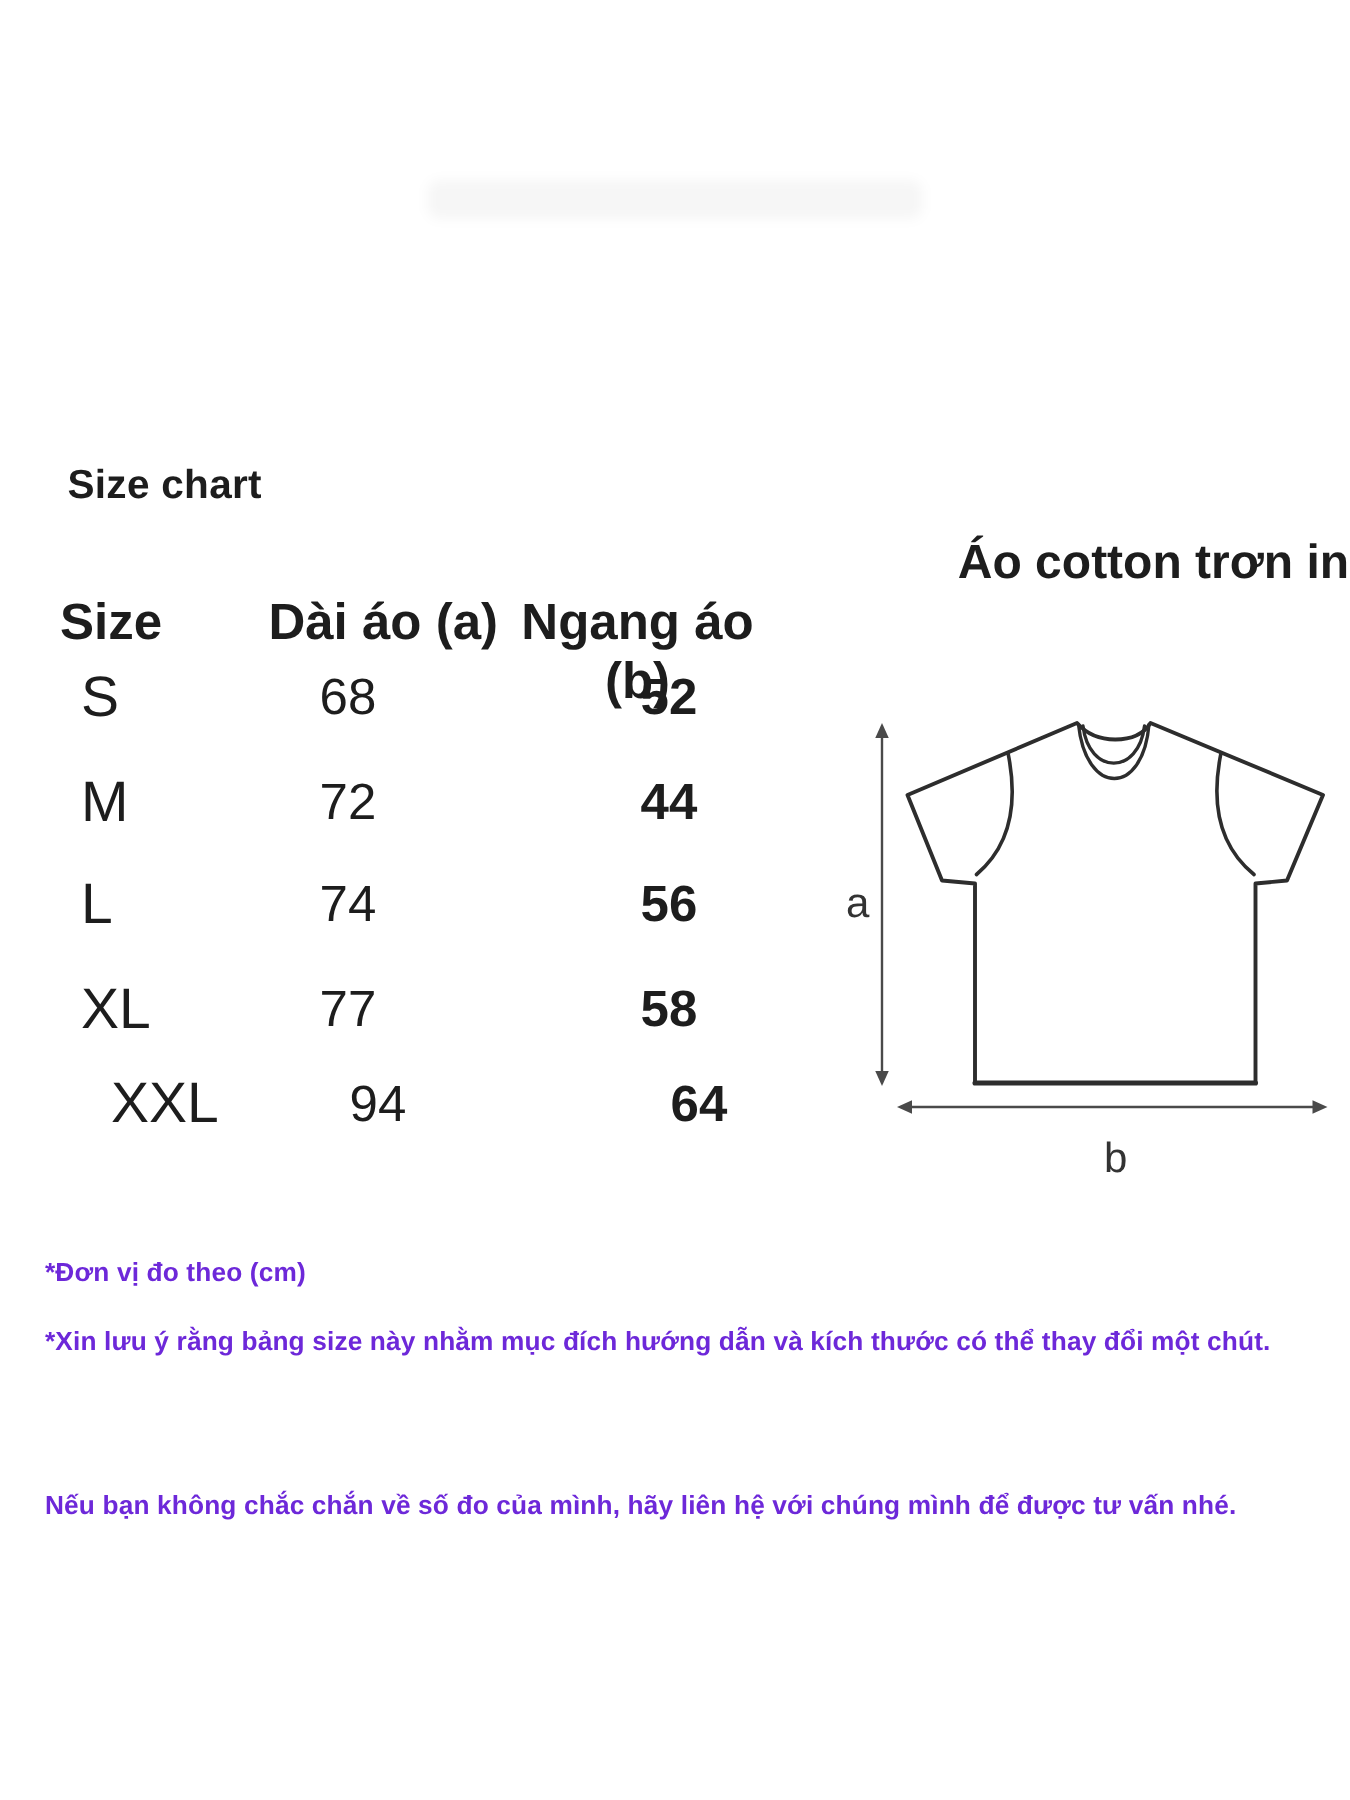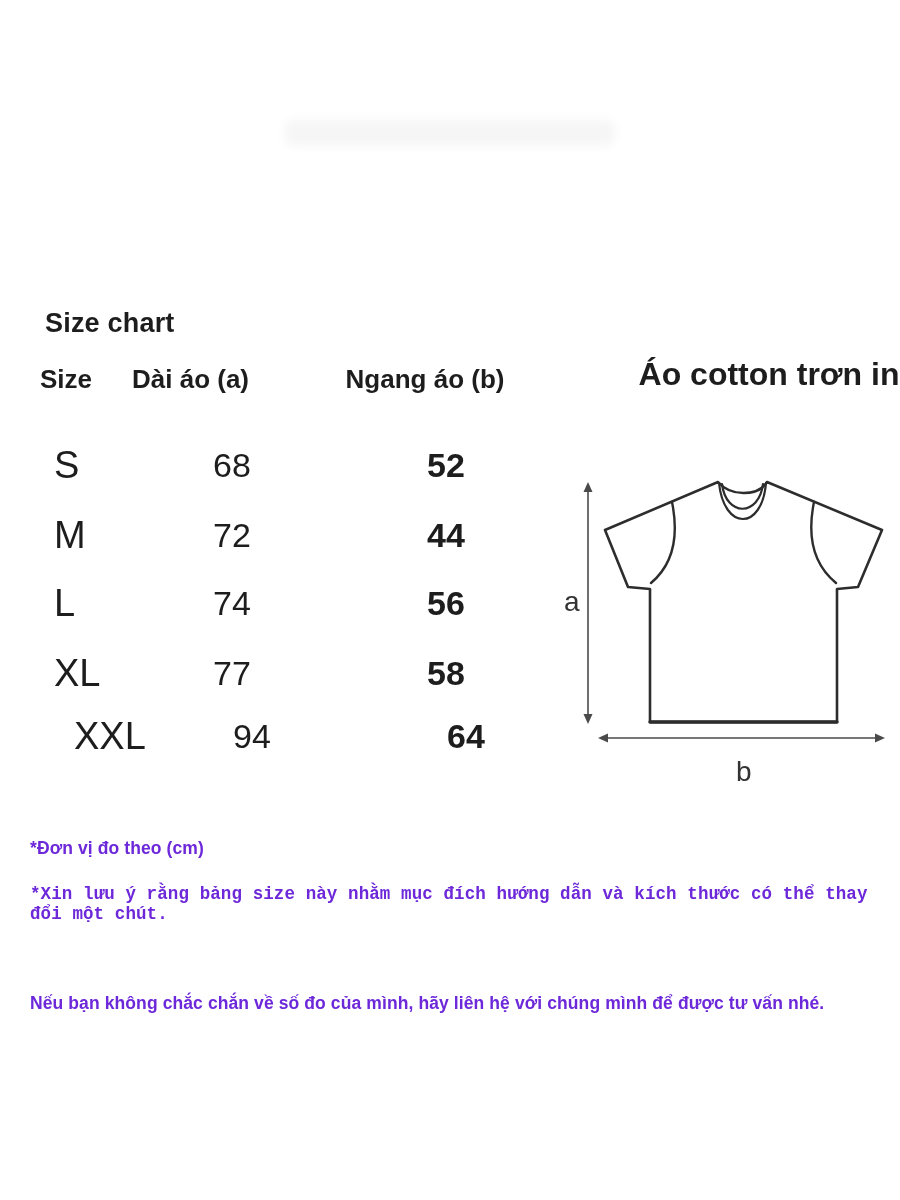--- a/index.html
+++ b/index.html
@@ -5,34 +5,34 @@
   html,body{margin:0;padding:0;}
   body{
     width:900px;height:1200px;position:relative;background:#ffffff;
     font-family:"Liberation Sans","DejaVu Sans",sans-serif;
     color:#1d1d1d;overflow:hidden;
   }
   .abs{position:absolute;}
   .title{left:45px;top:308px;font-size:27px;font-weight:700;letter-spacing:.2px;}
   .watermark{left:285px;top:120px;width:330px;height:26px;background:rgba(0,0,0,0.035);
     filter:blur(4px);border-radius:8px;}
-  .hdr{top:364px;font-size:26px;font-weight:700;}
+  .hdr{top:396px;font-size:34px;font-weight:700;}
   .hdr-size{left:40px;}
-  .hdr-dai{left:132px;width:200px;text-align:left;}
+  .hdr-dai{left:132px;width:200px;text-align:right;}
   .hdr-ngang{left:325px;width:200px;text-align:center;}
   .row{left:0;width:560px;height:50px;display:flex;align-items:center;}
   .row .c-size{width:132px;padding-left:54px;box-sizing:border-box;font-size:38px;font-weight:400;}
   .row .c-dai{width:200px;text-align:center;font-size:34px;font-weight:400;}
   .row .c-ngang{width:228px;text-align:center;font-size:34px;font-weight:700;}
   .r0{top:440px;} .r1{top:510px;} .r2{top:578px;} .r3{top:648px;} .r4{top:711px;padding-left:20px;}
   .diagram-title{left:624px;top:356px;width:290px;text-align:center;font-size:32px;font-weight:700;}
   .shirt-svg{left:560px;top:440px;width:340px;height:360px;}
   .fn{left:30px;font-weight:700;font-size:17.5px;color:#6d28d9;letter-spacing:.1px;}
   .fn1{top:838px;}
-  .fn2{top:884px;width:840px;font-family:Liberation Mono, monospace;}
+  .fn2{top:884px;width:840px;}
   .fn3{top:969px;width:840px;margin-top:24px;}
   svg text{font-family:"Liberation Sans","DejaVu Sans",sans-serif;}
 </style>
 </head>
 <body>
 
 <div class="abs watermark"></div>
 
 <div class="abs title">Size chart</div>
 

